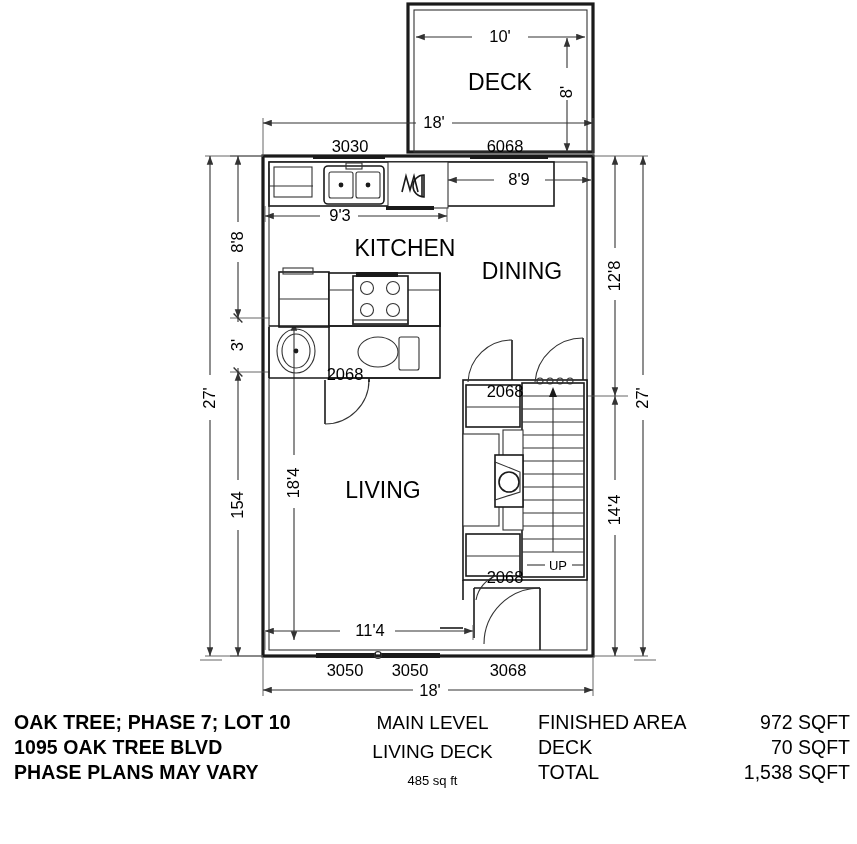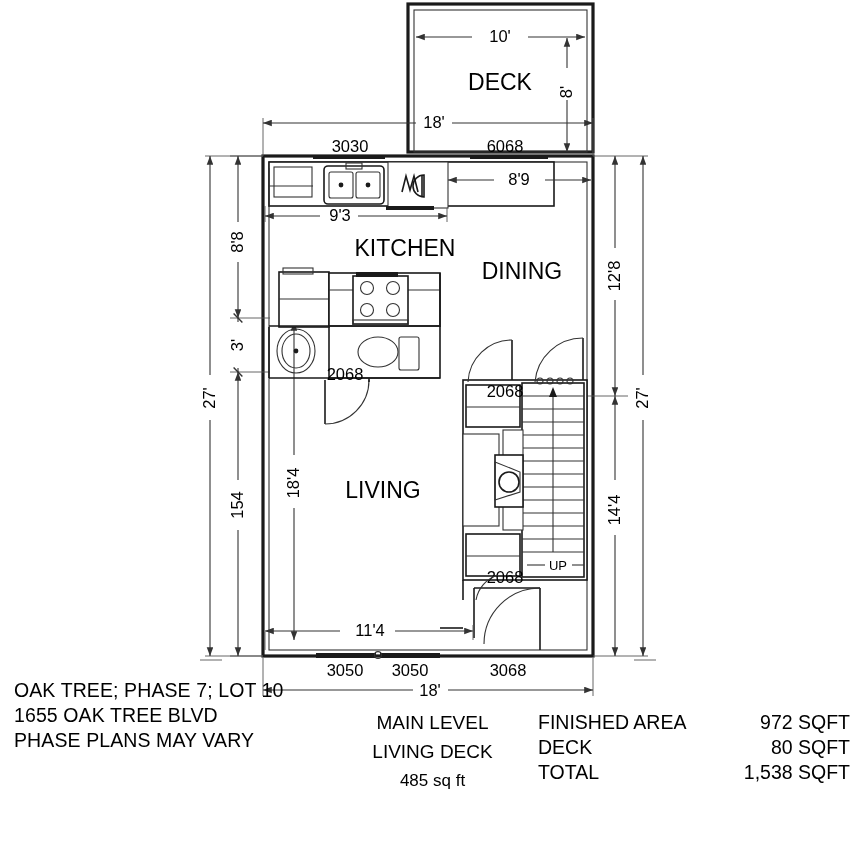--- a/index.html
+++ b/index.html
@@ -4,26 +4,26 @@
 <style>
   html,body{margin:0;padding:0;background:#ffffff;}
   body{width:857px;height:844px;position:relative;overflow:hidden;
        font-family:"Liberation Sans","DejaVu Sans",sans-serif;color:#000;}
 
   .plan{position:absolute;left:0;top:0;width:857px;height:844px;}
   svg{position:absolute;left:0;top:0;width:857px;height:844px;}
 
   
   .txtblock{position:absolute;}
-  #block-lot{left:14px;top:678px;width:330px;}
+  #block-lot{left:14px;top:710px;width:330px;font-weight:bold;}
   #block-lot .line{font-size:19.5px;line-height:25px;white-space:nowrap;letter-spacing:.1px;}
 
   #block-level{left:340px;top:708px;width:185px;text-align:center;}
   #block-level .big{font-size:19px;line-height:29px;white-space:nowrap;}
-  #block-level .small{font-size:17px;line-height:26px;white-space:nowrap;margin-top:2px;}
+  #block-level .small{font-size:13px;line-height:26px;white-space:nowrap;margin-top:2px;}
 
   #block-area{left:538px;top:710px;width:312px;}
   .arearow{display:flex;justify-content:space-between;align-items:baseline;
            font-size:19.5px;line-height:25px;white-space:nowrap;gap:11px;}
   .arearow .lbl{text-align:left;}
   .arearow .val{text-align:center;}
 </style>
 </head>
 <body>
 
@@ -331,36 +331,36 @@
 
   <g>
     <line class="ext" x1="200" y1="660" x2="222" y2="660"></line>
     <line class="ext" x1="634" y1="660" x2="656" y2="660"></line>
   </g>
 </svg>
 </div>
 
 <div class="txtblock" id="block-lot">
   <div class="line">OAK TREE; PHASE 7; LOT 10</div>
-  <div class="line">1655 OAK TREE BLVD</div>
+  <div class="line">1095 OAK TREE BLVD</div>
   <div class="line">PHASE PLANS MAY VARY</div>
 </div>
 
 <div class="txtblock" id="block-level">
   <div class="big">MAIN LEVEL</div>
   <div class="big">LIVING DECK</div>
   <div class="small">485 sq ft</div>
 </div>
 
 <div class="txtblock" id="block-area">
   <div class="arearow">
     <span class="lbl">FINISHED AREA</span>
     <span class="val">972 SQFT</span>
   </div>
   <div class="arearow">
     <span class="lbl">DECK</span>
-    <span class="val">80 SQFT</span>
+    <span class="val">70 SQFT</span>
   </div>
   <div class="arearow">
     <span class="lbl">TOTAL</span>
     <span class="val">1,538 SQFT</span>
   </div>
 </div>
 
 </body></html>

